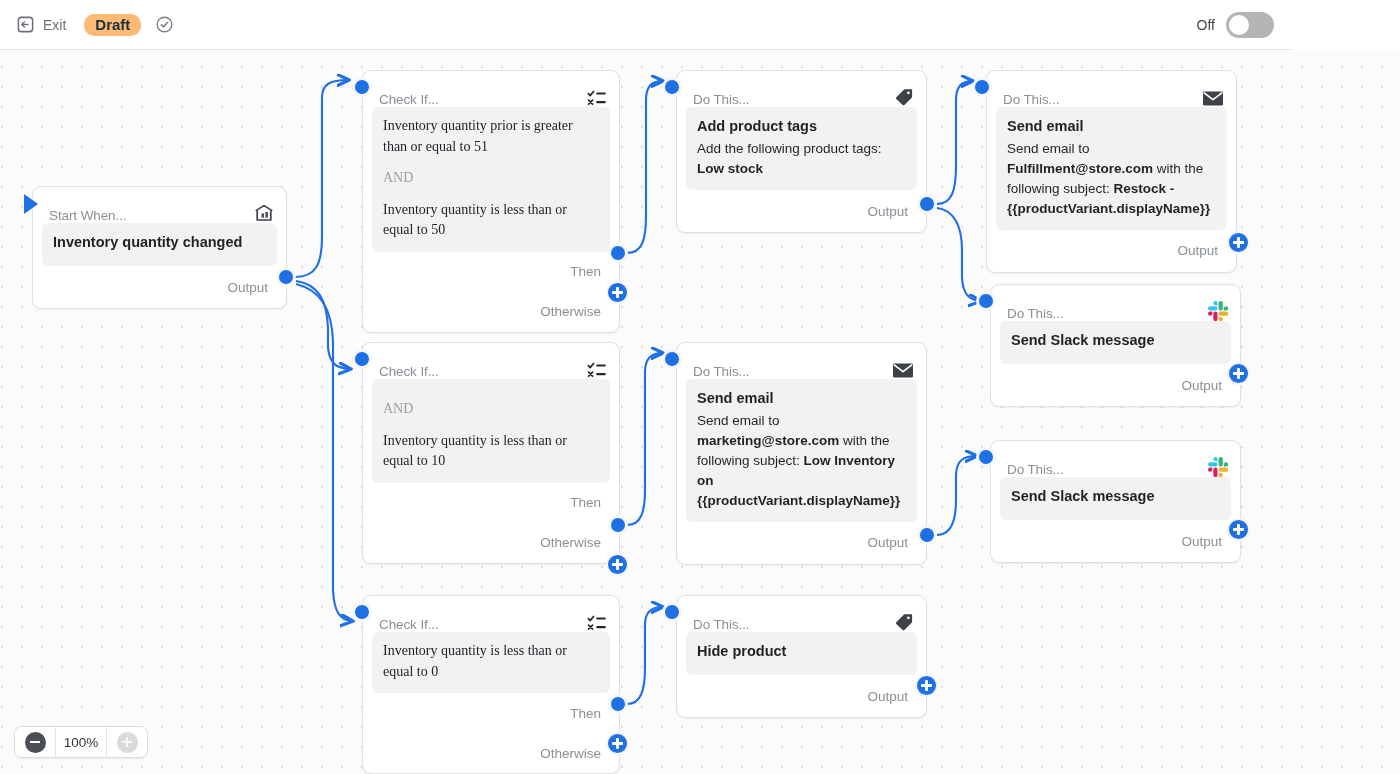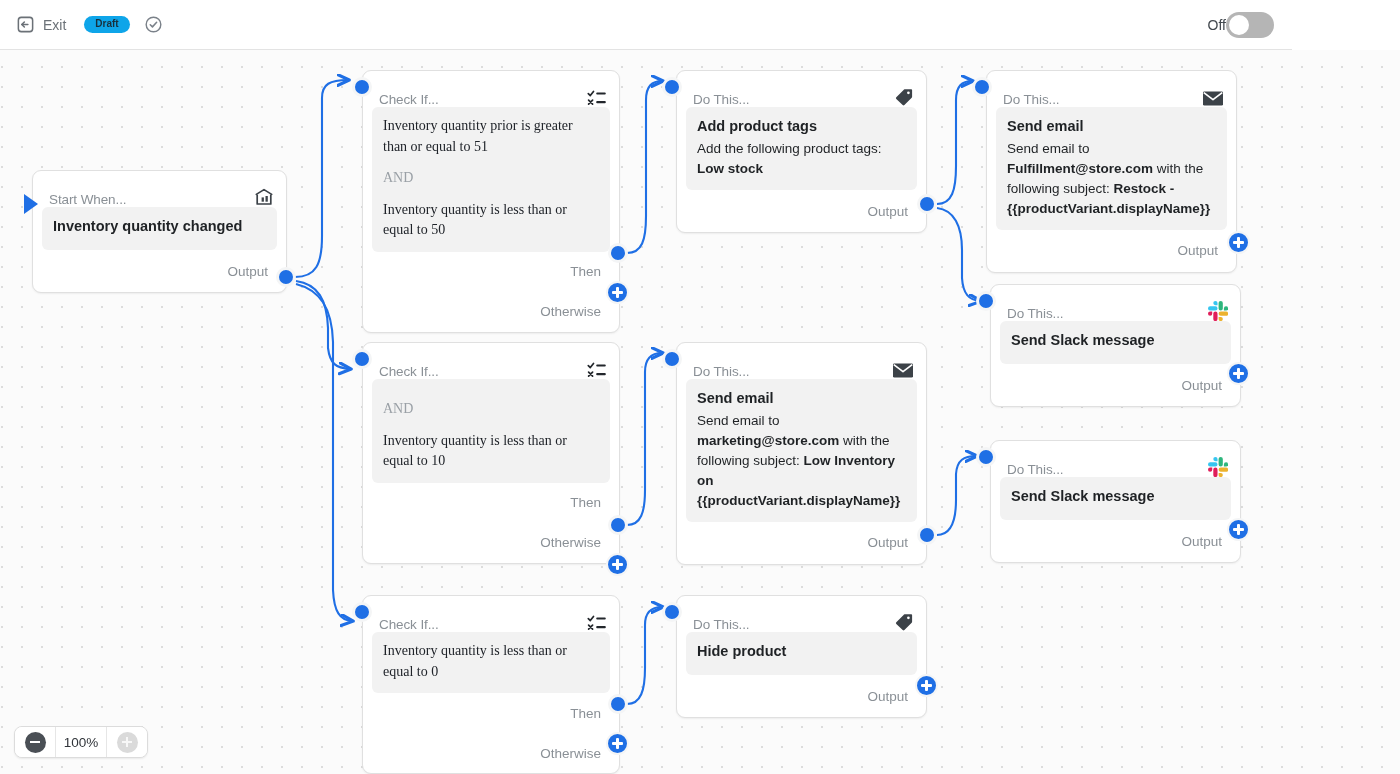--- a/index.html
+++ b/index.html
@@ -20,34 +20,34 @@
     z-index: 40;
   }
   #exit-btn {
     display: flex; align-items: center; gap: 8px;
     margin-left: 16px; cursor: pointer;
     color: #6b7177; font-size: 14px;
   }
   #exit-btn svg { display: block; }
   .draft-badge {
     margin-left: 18px;
-    background: #0ea5e9; color: #18303d;
-    font-size: 10px; font-weight: 600;
+    background: #fdba74; color: #18303d;
+    font-size: 15px; font-weight: 600;
     border-radius: 10px; padding: 3px 11px 4px;
     line-height: 1;
   }
   #check-circle { margin-left: 14px; display: flex; align-items: center; }
   #flow-title {
     margin-left: 13px;
     font-size: 15.5px; font-weight: 700; color: #1f2225;
     letter-spacing: -0.15px;
   }
   #toggle-wrap {
     margin-left: auto; margin-right: 18px;
-    display: flex; align-items: center; 
+    display: flex; align-items: center; gap: 11px;
   }
   #toggle-label { font-size: 14px; color: #41474d; }
   #toggle-switch {
     width: 48px; height: 26px; border-radius: 13px;
     background: #b5b5b5; position: relative; cursor: pointer;
   }
   #toggle-knob {
     position: absolute; top: 3px; left: 3px;
     width: 20px; height: 20px; border-radius: 50%;
     background: #ffffff;
@@ -224,21 +224,21 @@
       <path d="M937,158 C954,160 962,176 962,200 L962,228 C963,244 969,250 980,251" marker-end="url(#ah)"></path>
 
       <path d="M627,475 C641,475 645,462 645,440 L645,322 C645,308 652,303 662,303" marker-end="url(#ah)"></path>
 
       <path d="M937,485 C951,485 956,472 956,450 L956,424 C957,410 964,406 976,406" marker-end="url(#ah)"></path>
 
       <path d="M627,654 C641,654 645,640 645,618 L645,575 C645,562 652,557 662,557" marker-end="url(#ah)"></path>
     </g>
   </svg>
 
-  <div class="card" style="left:32px; top:120px; width:255px;">
+  <div class="card" style="left:32px; top:136px; width:255px;">
     <div class="card-head">
       <span class="title">Start When...</span>
       <span class="glyph">
         <svg width="20" height="20" viewBox="0 0 20 20" fill="none">
           <path d="M3.2 7.6V17h13.6V7.6" stroke="#3c4248" stroke-width="1.7" stroke-linejoin="round"></path>
           <path d="M2.3 7.4L10 2.6l7.7 4.8" stroke="#3c4248" stroke-width="1.7" stroke-linecap="round" stroke-linejoin="round"></path>
           <rect x="7.6" y="10.4" width="2.3" height="4.3" fill="#3c4248"></rect>
           <rect x="11.5" y="9" width="2.3" height="5.7" fill="#3c4248"></rect>
         </svg>
       </span>

